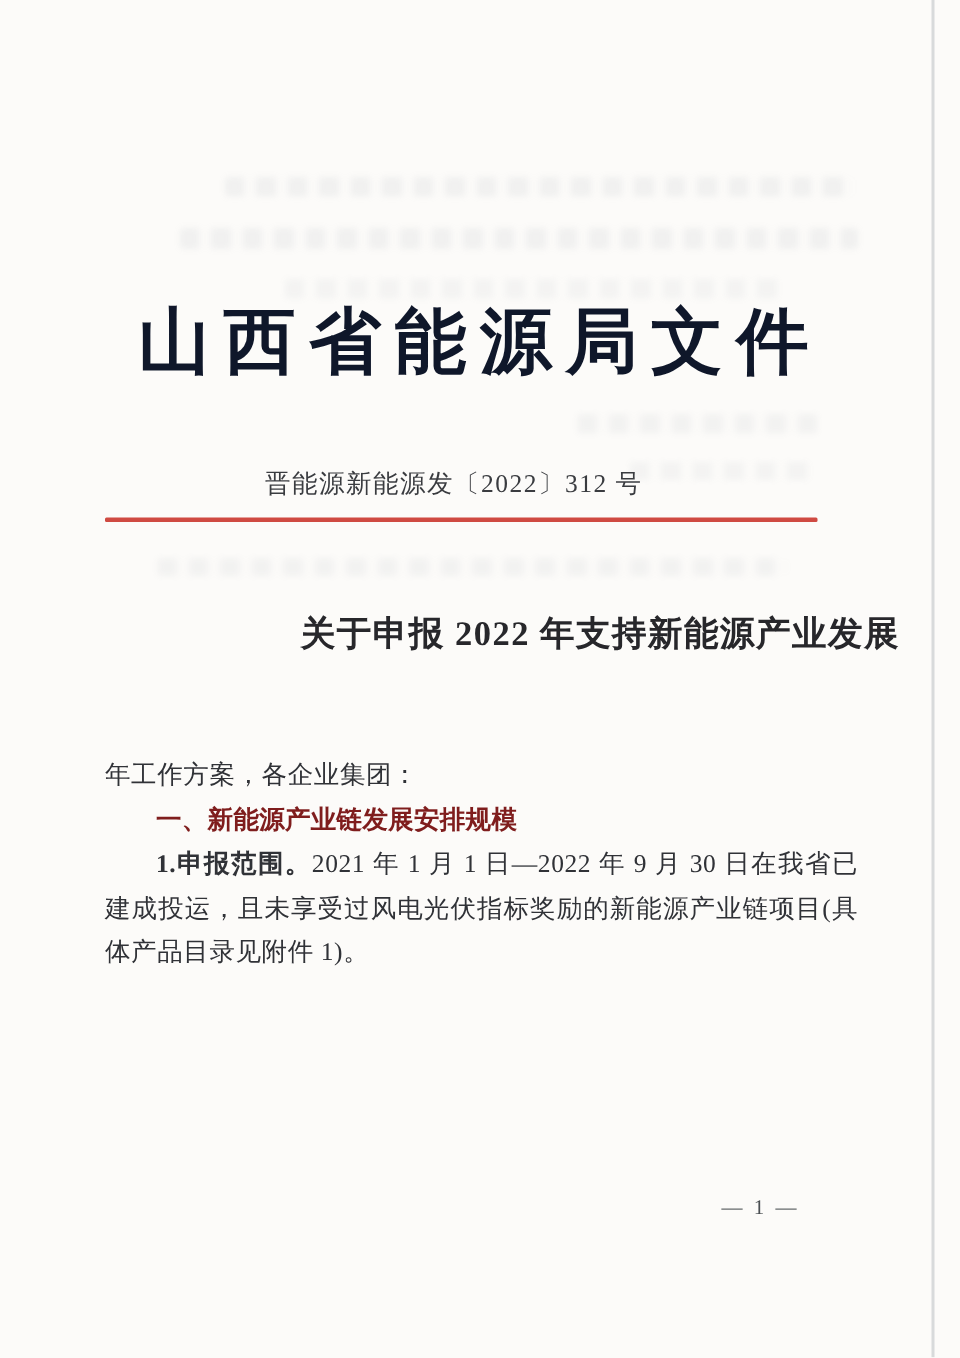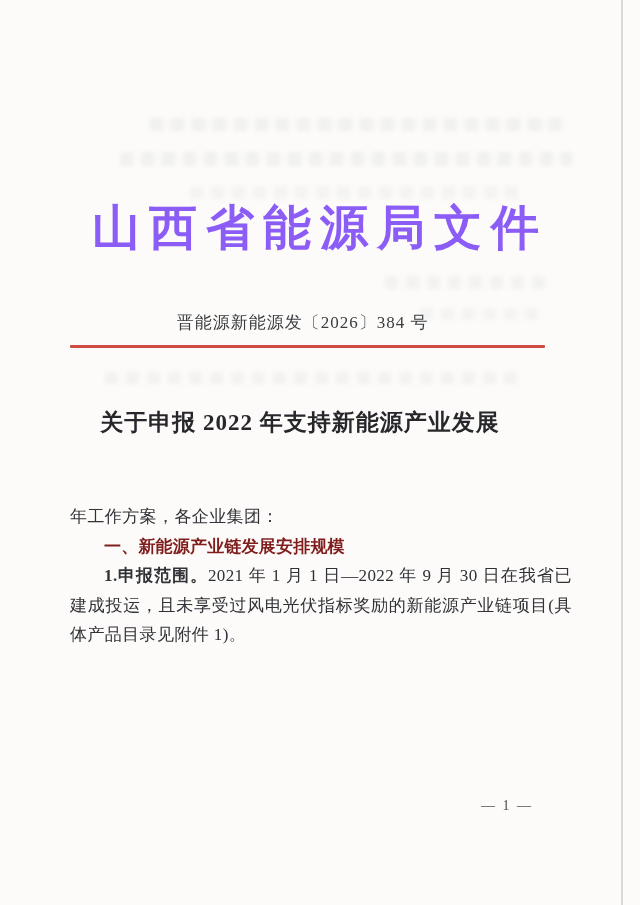--- a/index.html
+++ b/index.html
@@ -40,21 +40,21 @@
   .smudge-6 { top: 372px; left: 105px; width: 420px; height: 12px; opacity: 0.45; }
 
   .agency-title {
     position: absolute;
     top: 196px; left: 0;
     width: 640px;
     text-align: center;
     font-size: 48px;
     font-weight: bold;
     letter-spacing: 9px;
-    color: #8b5cf6;
+    color: #0f172a;
     white-space: nowrap;
   }
 
   .doc-number {
     position: absolute;
     top: 311px; left: 0;
     width: 605px;
     text-align: center;
     font-size: 17px;
     letter-spacing: 1px;
@@ -66,21 +66,21 @@
     top: 345px; left: 70px;
     width: 475px; height: 3px;
     background: #cf4a42;
     border-radius: 1px;
   }
 
   .doc-title {
     position: absolute;
     top: 406px; left: 0;
     width: 600px;
-    text-align: center;
+    text-align: right;
     font-size: 23px;
     font-weight: bold;
     line-height: 33px;
     color: #27272b;
     letter-spacing: 1px;
   }
 
   .body-text {
     position: absolute;
     top: 502px; left: 70px;
@@ -120,21 +120,21 @@
   <div class="smudge smudge-1"></div>
   <div class="smudge smudge-2"></div>
   <div class="smudge smudge-3"></div>
   <div class="smudge smudge-4"></div>
   <div class="smudge smudge-5"></div>
   <div class="smudge smudge-6"></div>
   <div class="scan-edge"></div>
 
   <div class="agency-title">山西省能源局文件</div>
 
-  <div class="doc-number">晋能源新能源发〔2026〕384 号</div>
+  <div class="doc-number">晋能源新能源发〔2022〕312 号</div>
 
   <div class="red-divider"></div>
 
   <div class="doc-title">
     <div>关于申报 2022 年支持新能源产业发展</div>
   </div>
 
   <div class="body-text">
     <p>年工作方案，各企业集团：</p>
     <p class="section-heading">一、新能源产业链发展安排规模</p>

